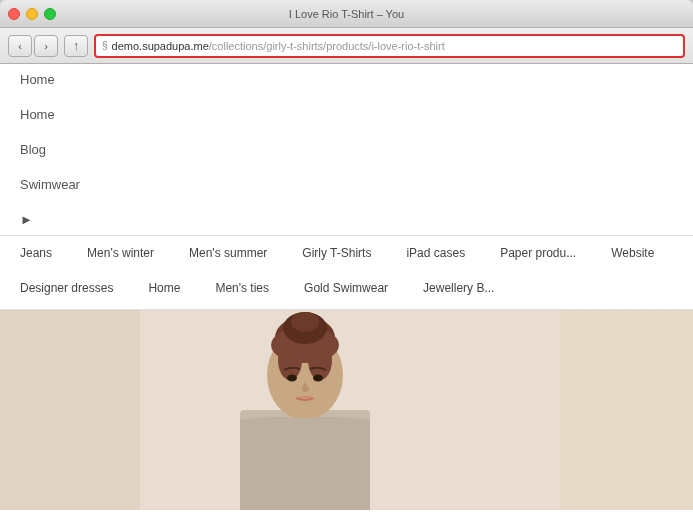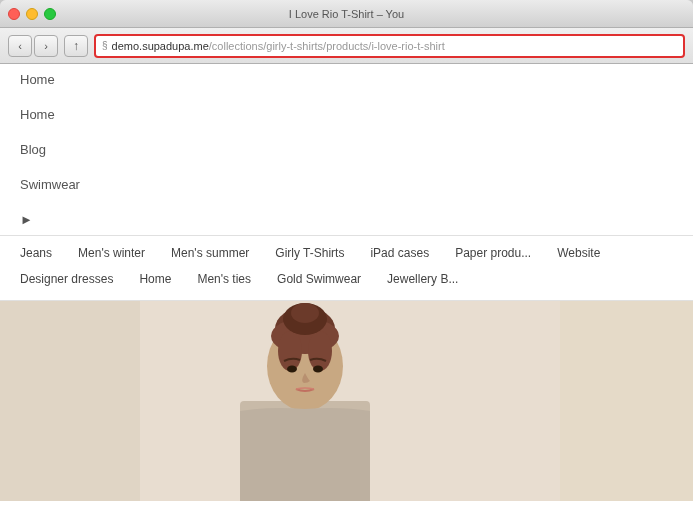--- a/index.html
+++ b/index.html
@@ -182,21 +182,21 @@
       
       text-shadow: 1px 1px 0 #3a5a7a, -1px -1px 0 #7a9aba;
       opacity: 0.85;
     }
 
     
     .category-nav {
       padding: 10px 20px;
       display: flex;
       flex-wrap: wrap;
-      gap: 8px;
+      gap: 17px;
       border-top: 1px solid #e0e0e0;
       border-bottom: 1px solid #e0e0e0;
     }
 
     .category-nav span {
       font-size: 12px;
       color: #444;
       margin-right: 18px;
       margin-bottom: 4px;
       cursor: pointer;

